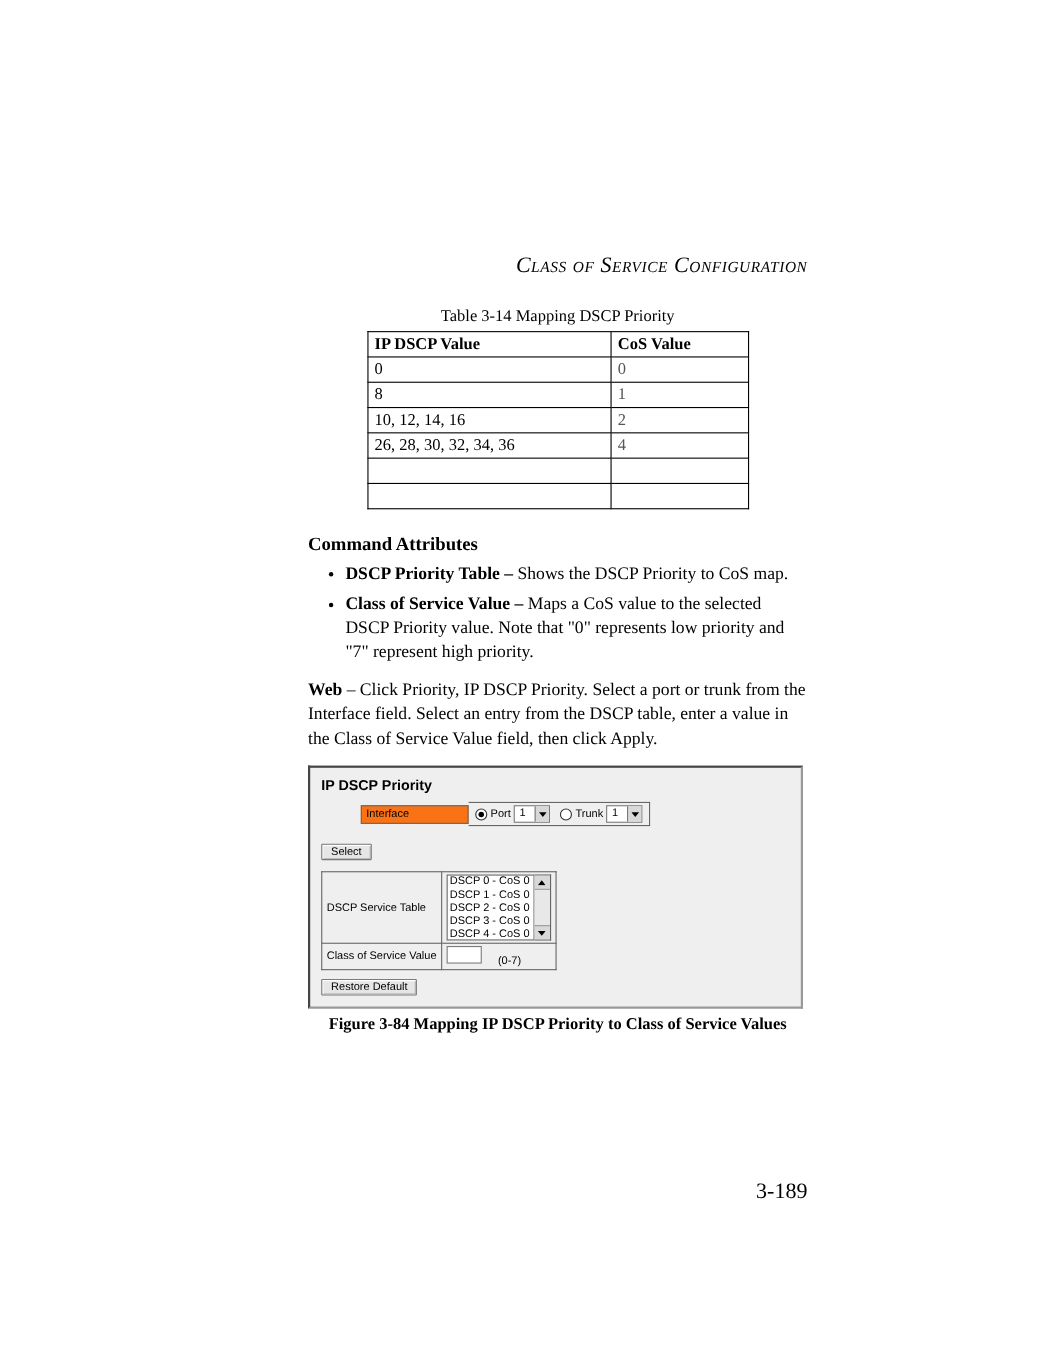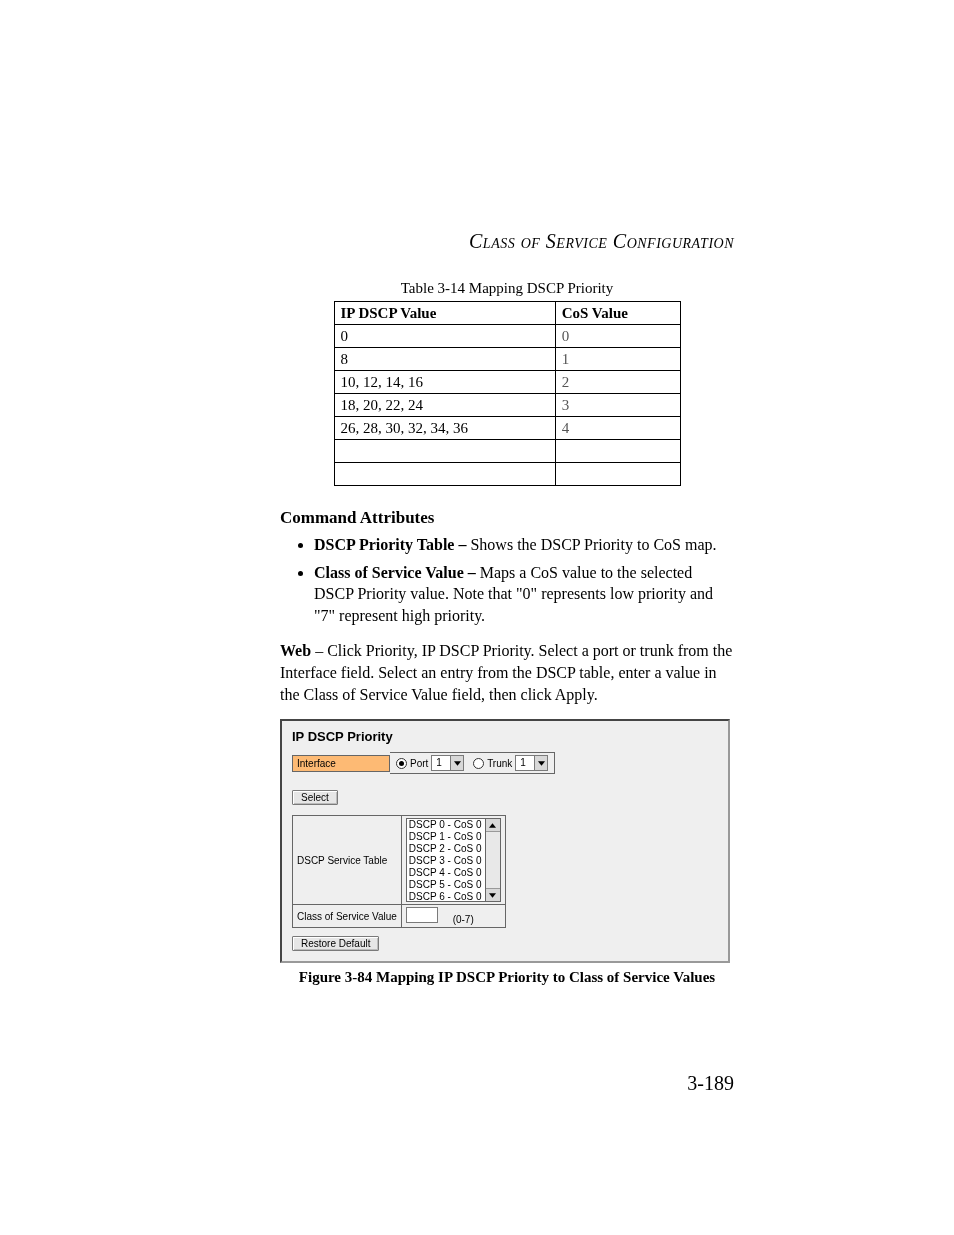--- a/index.html
+++ b/index.html
@@ -84,25 +84,26 @@
     font-size: 13px;
     margin-bottom: 8px;
   }
   .ui-row {
     display: flex;
     align-items: center;
     margin-bottom: 6px;
   }
   .ui-cell-label {
     border: 1px solid #666;
-    background: #fdba74;
+    background: #f97316;
     padding: 2px 4px;
     display: inline-flex;
     align-items: center;
     font-size: 10px;
+    margin-left: 36px;
   }
   .iface-label { width: 88px; }
   .iface-controls {
     border: 1px solid #666;
     border-left: none;
     padding: 2px 6px;
     display: inline-flex;
     align-items: center;
     gap: 3px;
     font-size: 10px;
@@ -146,21 +147,21 @@
     vertical-align: middle;
   }
   .listbox-wrap {
     display: flex;
     align-items: stretch;
   }
   .listbox {
     border: 1px solid #666;
     background: #fff;
     width: 80px;
-    height: 84px;
+    height: 60px;
     overflow: hidden;
     font-size: 10px;
     line-height: 12px;
     padding: 0 2px;
     box-sizing: border-box;
   }
   .sb {
     width: 14px;
     border: 1px solid #666;
     border-left: none;
@@ -219,24 +220,20 @@
           <td>0</td>
           <td class="cos">0</td>
         </tr>
       <tr>
           <td>8</td>
           <td class="cos">1</td>
         </tr>
       <tr>
           <td>10, 12, 14, 16</td>
           <td class="cos">2</td>
-        </tr>
-      <tr>
-          <td>18, 20, 22, 24</td>
-          <td class="cos">3</td>
         </tr>
       <tr>
           <td>26, 28, 30, 32, 34, 36</td>
           <td class="cos">4</td>
         </tr>
       <tr>
           <td></td>
           <td class="cos"></td>
         </tr>
       <tr>

